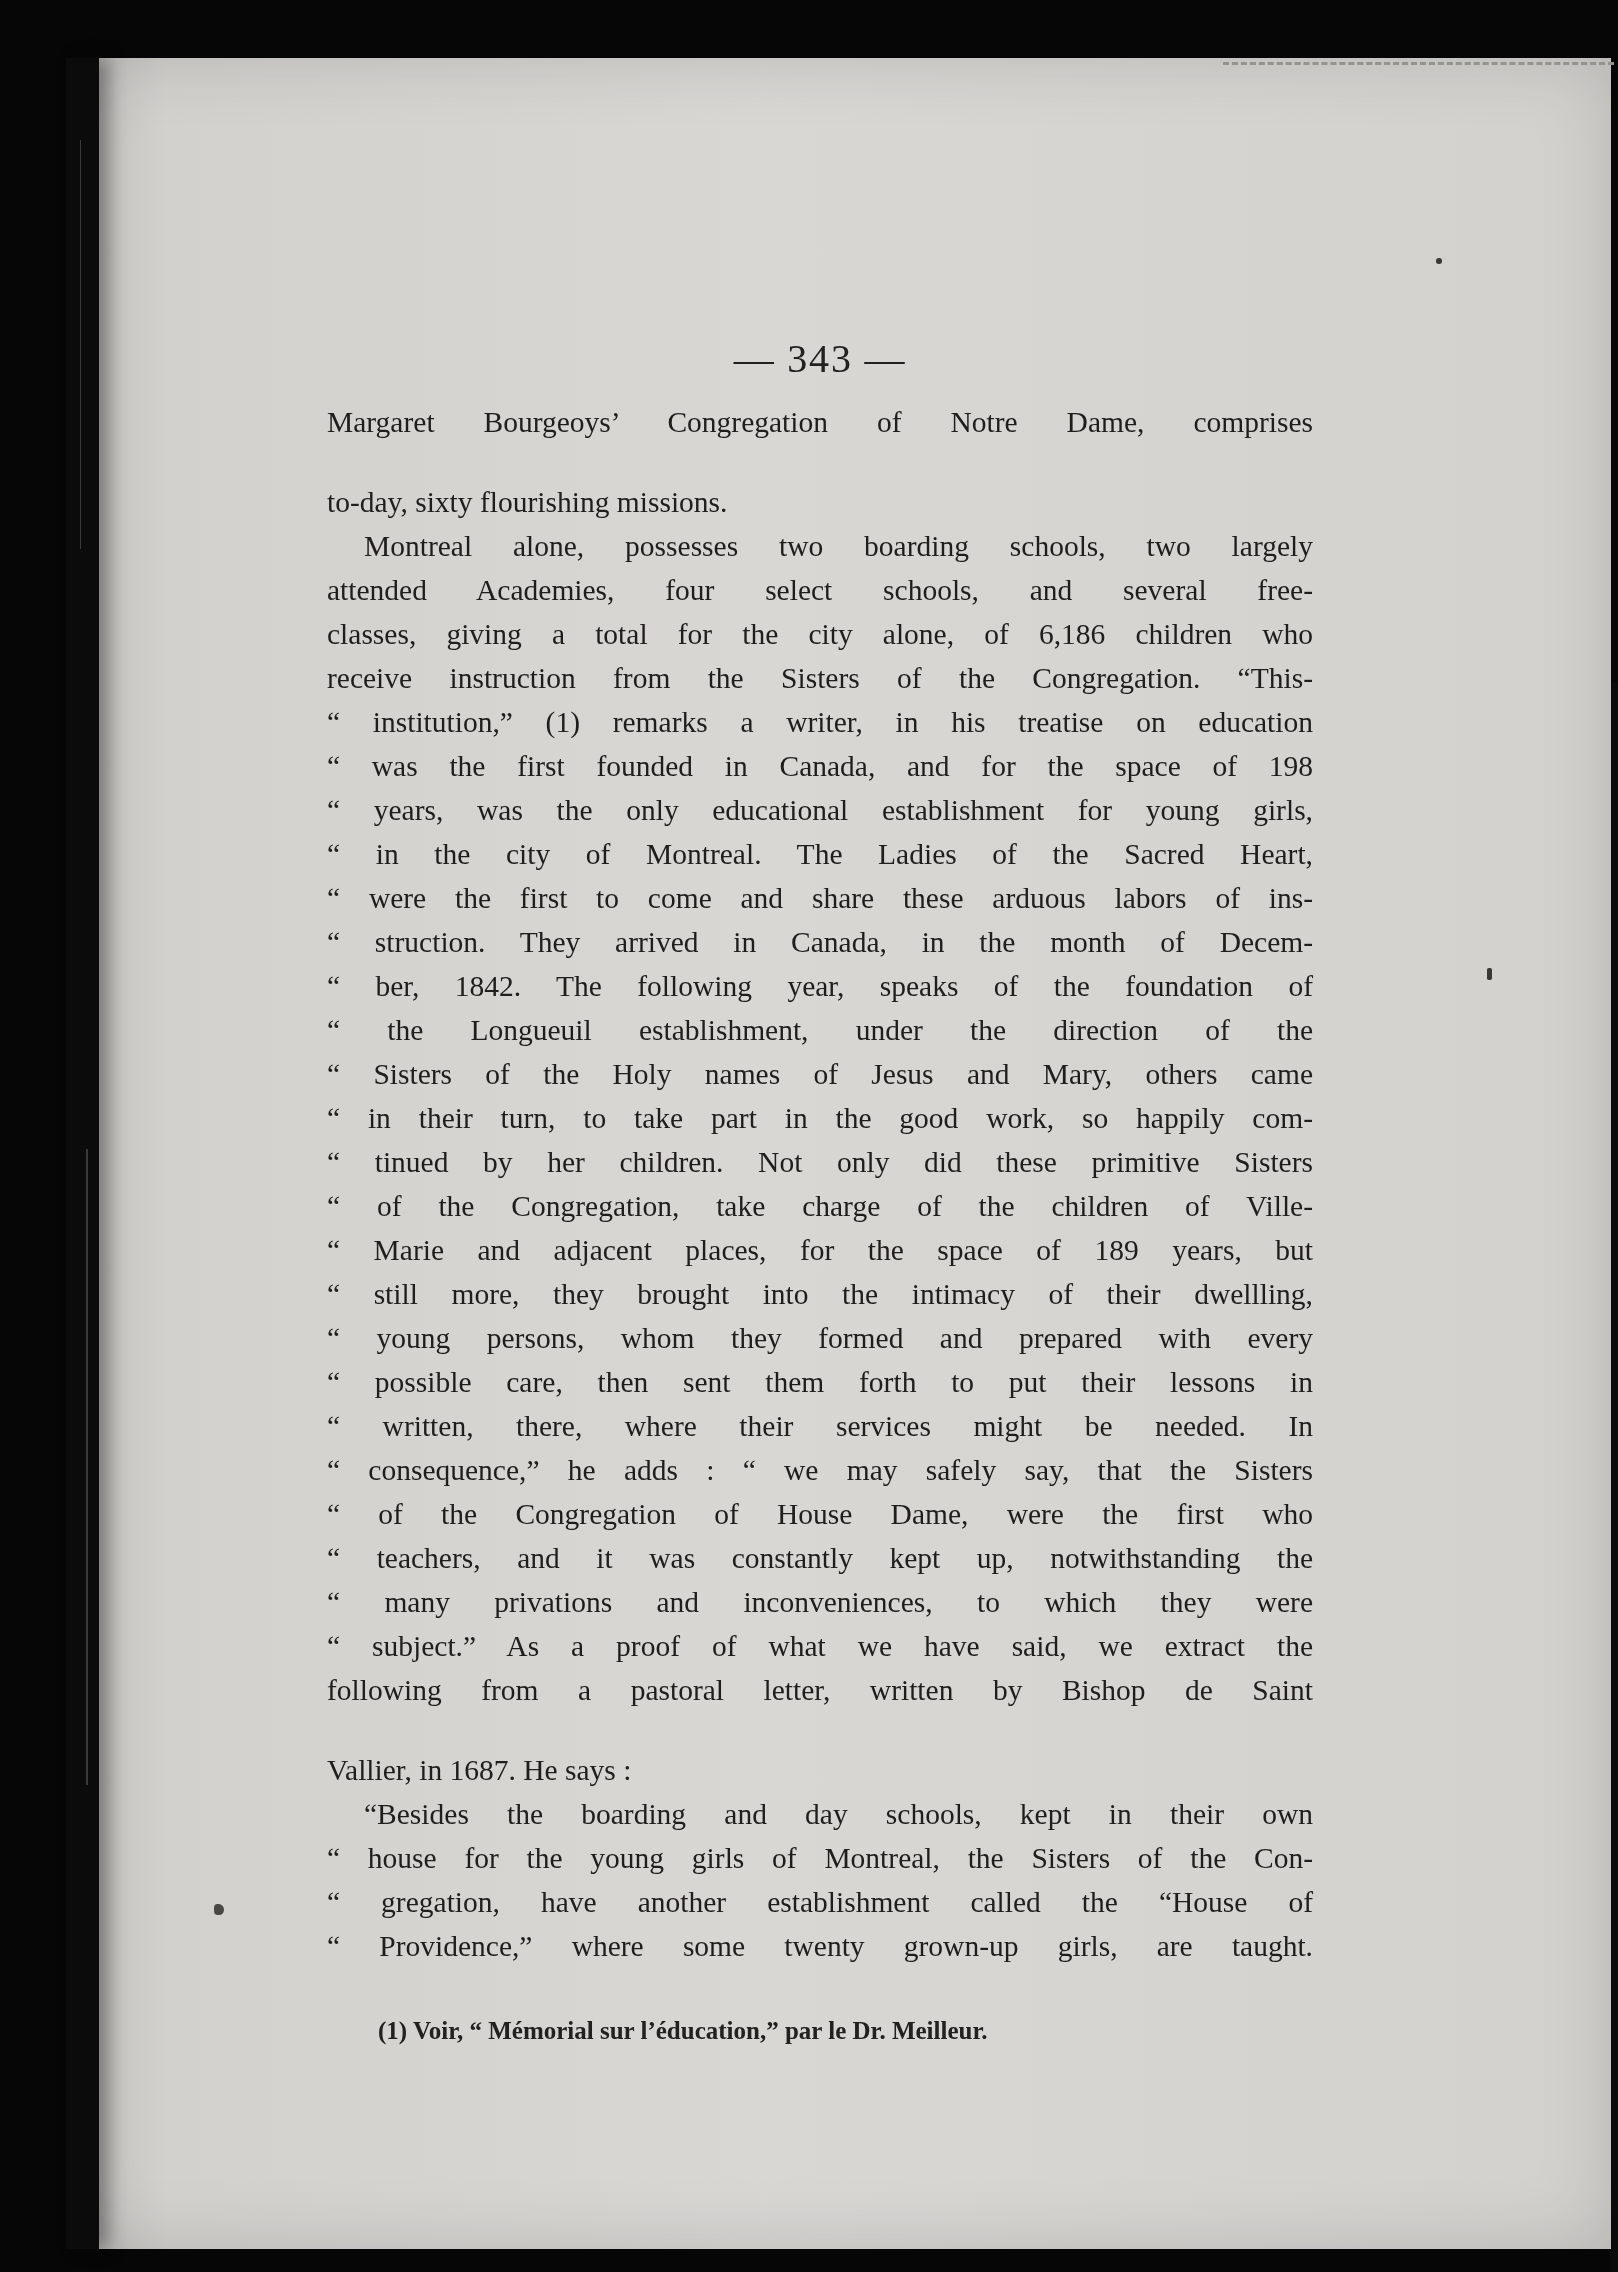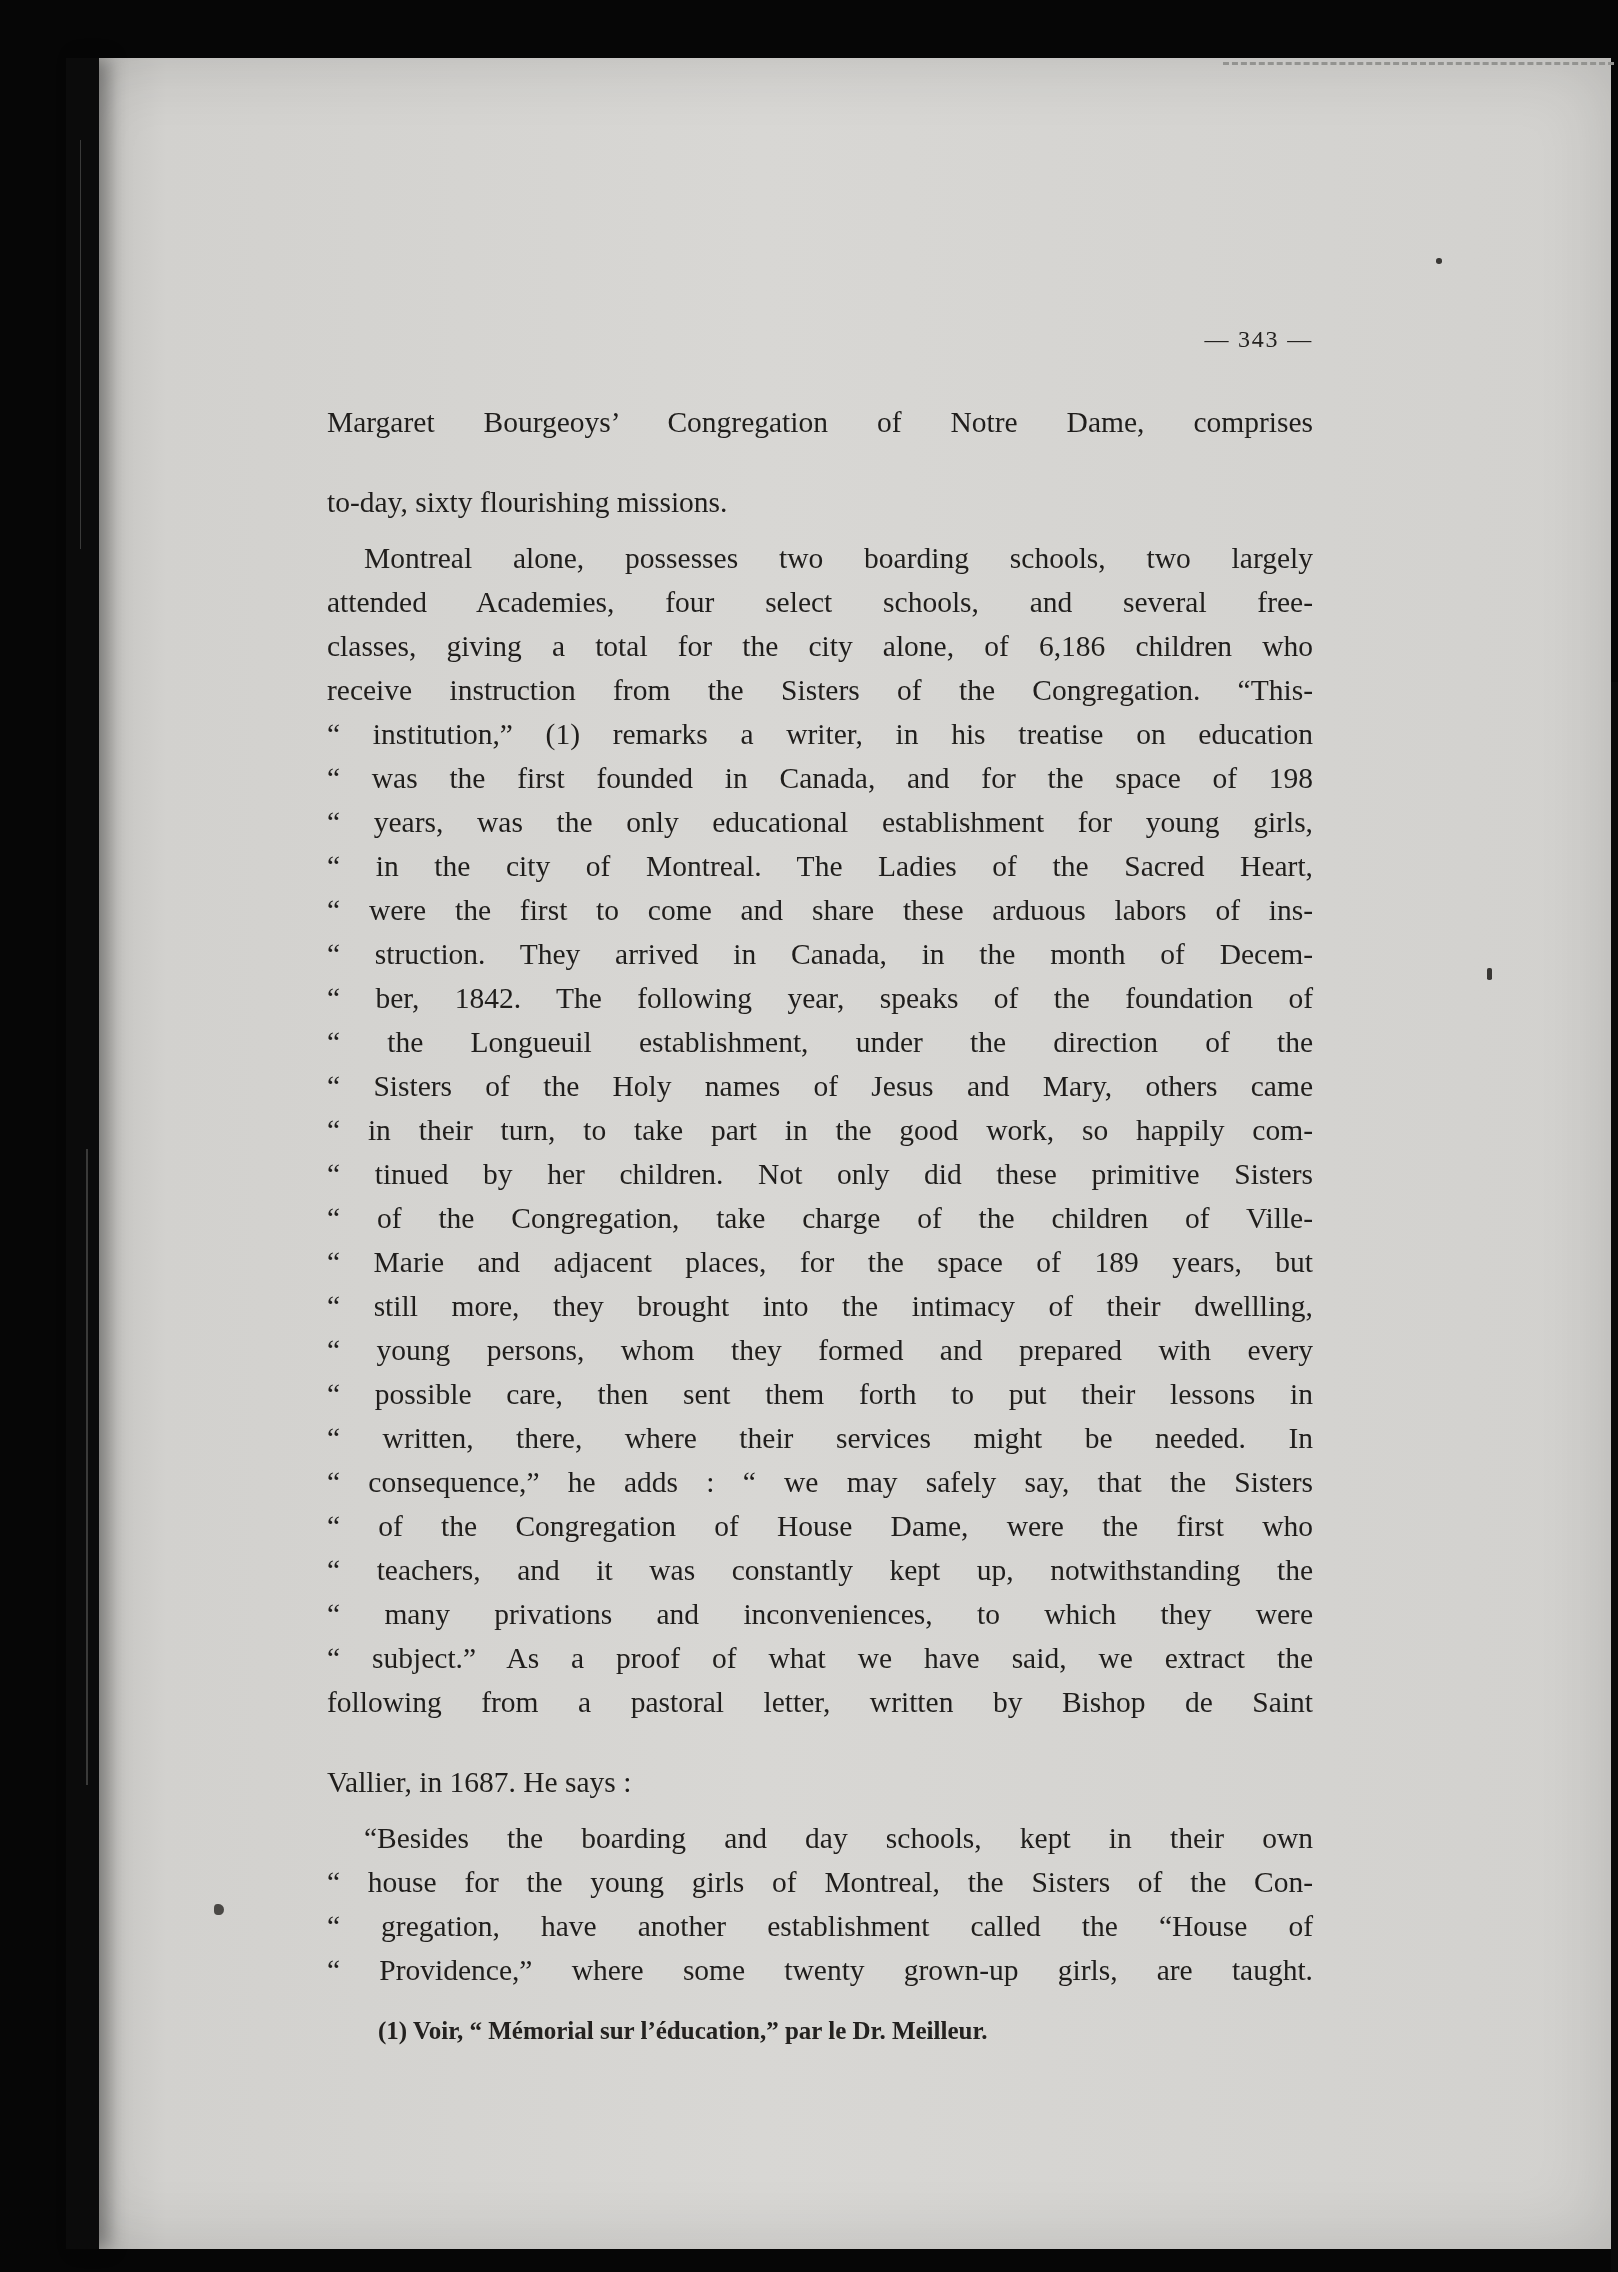--- a/index.html
+++ b/index.html
@@ -35,24 +35,24 @@
   .binding-streak {
     position: absolute;
     width: 1.8px;
     background: rgba(200,200,195,0.25);
   }
   .streak-1 { left: 13.6px; top: 82px; height: 409px; }
   .streak-2 { left: 20px; top: 1091px; height: 636px; }
   .page-number {
     position: absolute;
     left: 261px;
-    top: 268px;
+    top: 277px;
     width: 986px;
-    text-align: right;
-    font-size: 24px;
+    text-align: center;
+    font-size: 40px;
     letter-spacing: 1.8px;
     color: #23211f;
   }
   .text-block {
     position: absolute;
     left: 261px;
     top: 342px;
     width: 986px;
     font-size: 29.5px;
     line-height: 44px;
@@ -62,21 +62,20 @@
   .line {
     text-align: justify;
     text-align-last: justify;
   }
   .line.endline {
     text-align-last: left;
     margin-top: 36px;
   }
   .line.indent {
     text-indent: 37px;
-    margin-top: 12px;
   }
   .footnote {
     position: absolute;
     left: 312px;
     top: 1959px;
     width: 932px;
     font-size: 25px;
     font-weight: bold;
     color: #23211f;
   }

